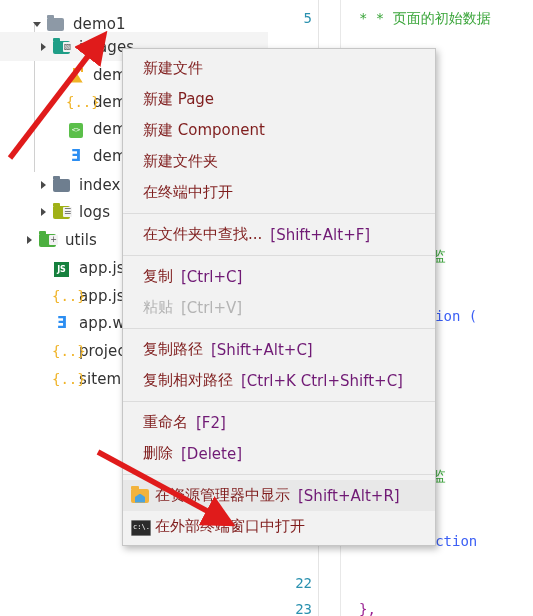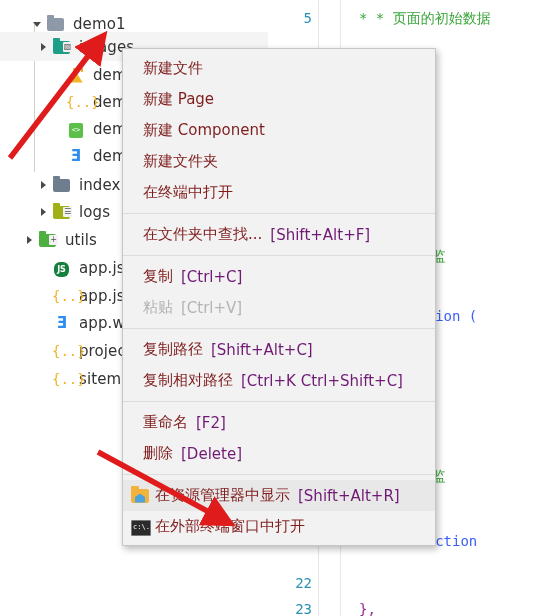--- a/index.html
+++ b/index.html
@@ -97,21 +97,21 @@
   .f-olive{background:#a0b117;}
   .f-green{background:#4caf3f;}
   .badge{
     position:absolute; right:0px; top:4px; width:9px; height:10px;
     background:#f2f2f2; border-radius:1px;
     font-size:8px; line-height:10px; text-align:center; color:#555;
   }
   
   .fjs{
     position:absolute; left:2px; top:3px; width:15px; height:15px;
-    background:#15803d; border-radius:6px;
+    background:#15803d; border-radius:0;
     color:#fff; font-size:8px; font-weight:bold; line-height:15px; text-align:center;
     font-family:"DejaVu Sans","Liberation Sans",sans-serif;
   }
   .fjson{
     position:absolute; left:0px; top:1px; width:20px; height:17px;
     color:#f0b429; font-size:14px; line-height:17px; text-align:center;
     font-family:"DejaVu Sans Mono","Liberation Mono",monospace;
   }
   .fwxss{
     position:absolute; left:2px; top:1px; width:16px; height:17px;

